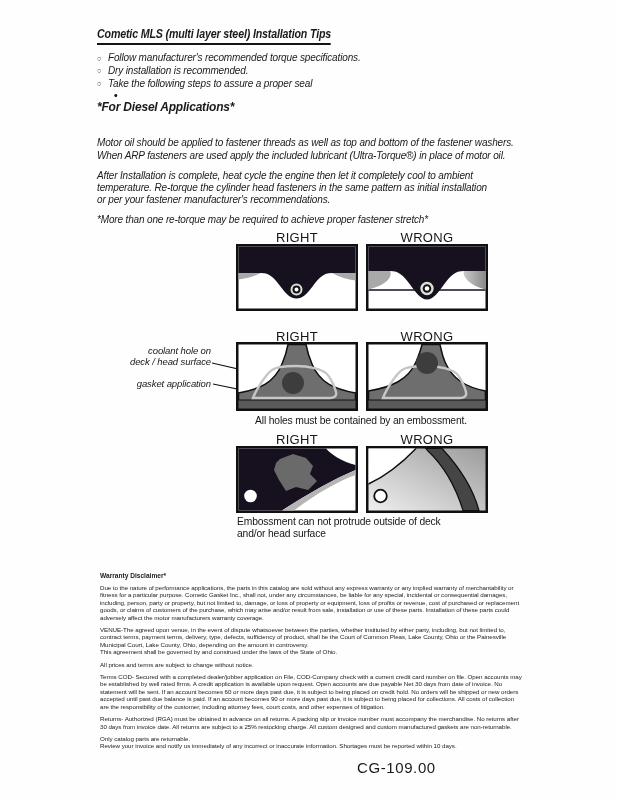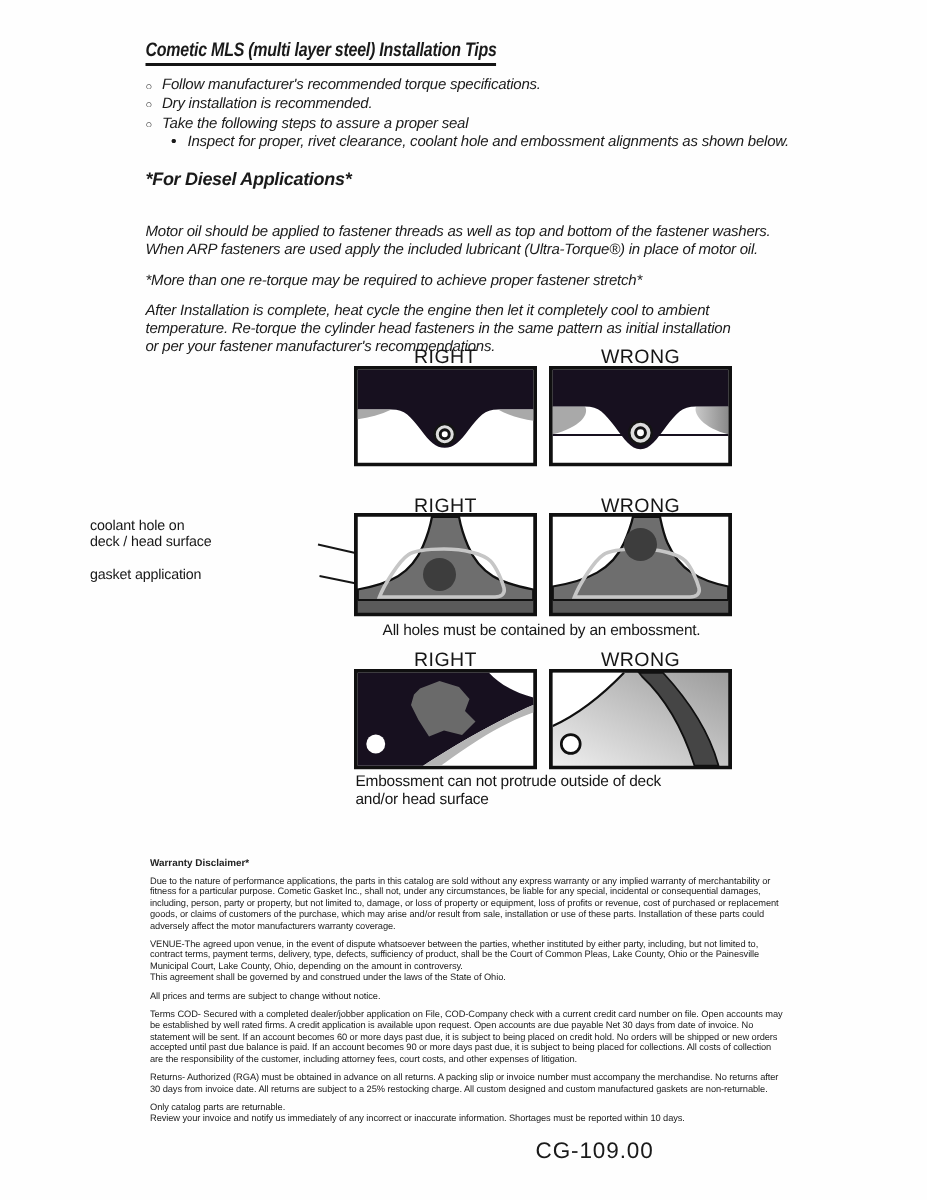--- a/index.html
+++ b/index.html
@@ -31,21 +31,21 @@
   .body-para.gap{margin-top:8px;}
 
   
   .figures{position:absolute;top:228px;left:0;width:498px;height:335px;}
   .fig-label{
     position:absolute;width:122px;text-align:center;
     font-size:13px;letter-spacing:0.3px;color:#161616;
   }
   .fig-box{position:absolute;display:block;}
   .fig-caption{position:absolute;font-size:10.3px;letter-spacing:-0.15px;color:#161616;white-space:pre-line;line-height:12px;}
-  .pointer-label{position:absolute;font-size:9.5px;line-height:11px;letter-spacing:-0.1px;text-align:left;white-space:pre-line;color:#161616;}
+  .pointer-label{position:absolute;font-size:9.5px;line-height:11px;letter-spacing:-0.1px;text-align:right;white-space:pre-line;color:#161616;font-style:italic;}
   .leader-lines{position:absolute;top:0;left:0;pointer-events:none;}
 
   
   .disclaimer{position:absolute;top:572px;left:100px;width:472px;color:#222;}
   .disclaimer-heading{margin:0;font-size:6.6px;font-weight:700;}
   .disc-para{margin:5px 0 0 0;font-size:6.2px;line-height:7.4px;letter-spacing:-0.05px;white-space:pre-line;}
 
   .page-number{position:absolute;top:759px;left:357px;font-size:15px;letter-spacing:0.6px;color:#1a1a1a;}
 </style>
 </head>
@@ -54,30 +54,30 @@
 <div class="page">
 
   <div class="top-block">
     <h1 class="doc-title">Cometic MLS (multi layer steel) Installation Tips</h1>
 
     <ul class="tips">
       <li><span class="b-glyph">○</span><span>Follow manufacturer's recommended torque specifications.</span></li>
       <li><span class="b-glyph">○</span><span>Dry installation is recommended.</span></li>
       <li><span class="b-glyph">○</span><span>Take the following steps to assure a proper seal</span></li>
       <li class="sub"><span class="sb-glyph">•</span></li>
-      <li class="sub"><span class="sb-glyph">•</span><span>Inspect for proper, rivet clearance, coolant hole and embossment alignments as shown below.</span></li>
+      <li class="sub"><span class="sb-glyph">•</span></li>
     </ul>
 
     <h2 class="diesel-heading">*For Diesel Applications*</h2>
     <p class="body-para">Motor oil should be applied to fastener threads as well as top and bottom of the fastener washers.
 When ARP fasteners are used apply the included lubricant (Ultra-Torque®) in place of motor oil.</p>
-    <p class="body-para gap">*More than one re-torque may be required to achieve proper fastener stretch*</p>
     <p class="body-para gap">After Installation is complete, heat cycle the engine then let it completely cool to ambient
 temperature. Re-torque the cylinder head fasteners in the same pattern as initial installation
 or per your fastener manufacturer's recommendations.</p>
+    <p class="body-para gap">*More than one re-torque may be required to achieve proper fastener stretch*</p>
   </div>
 
   <div class="figures">
 
     <div class="fig-label" style="left:236px;top:2px;">RIGHT</div>
     <div class="fig-label" style="left:366px;top:2px;">WRONG</div>
 
     <svg class="fig-box" style="left:236px;top:16px;" width="122" height="67" viewBox="0 0 122 67">
       <rect x="1.25" y="1.25" width="119.5" height="64.5" fill="#ffffff" stroke="#101010" stroke-width="2.5"></rect>
       <path d="M2.5,2.5 H119.5 V29 H96 C87,29 83.5,33.5 76.5,42.5 C70.5,50.5 66.5,54.5 60.5,54.5 C54.5,54.5 50.5,50.5 44.5,42.5 C37.5,33.5 34,29 25,29 H2.5 Z" fill="#17101f"></path>

